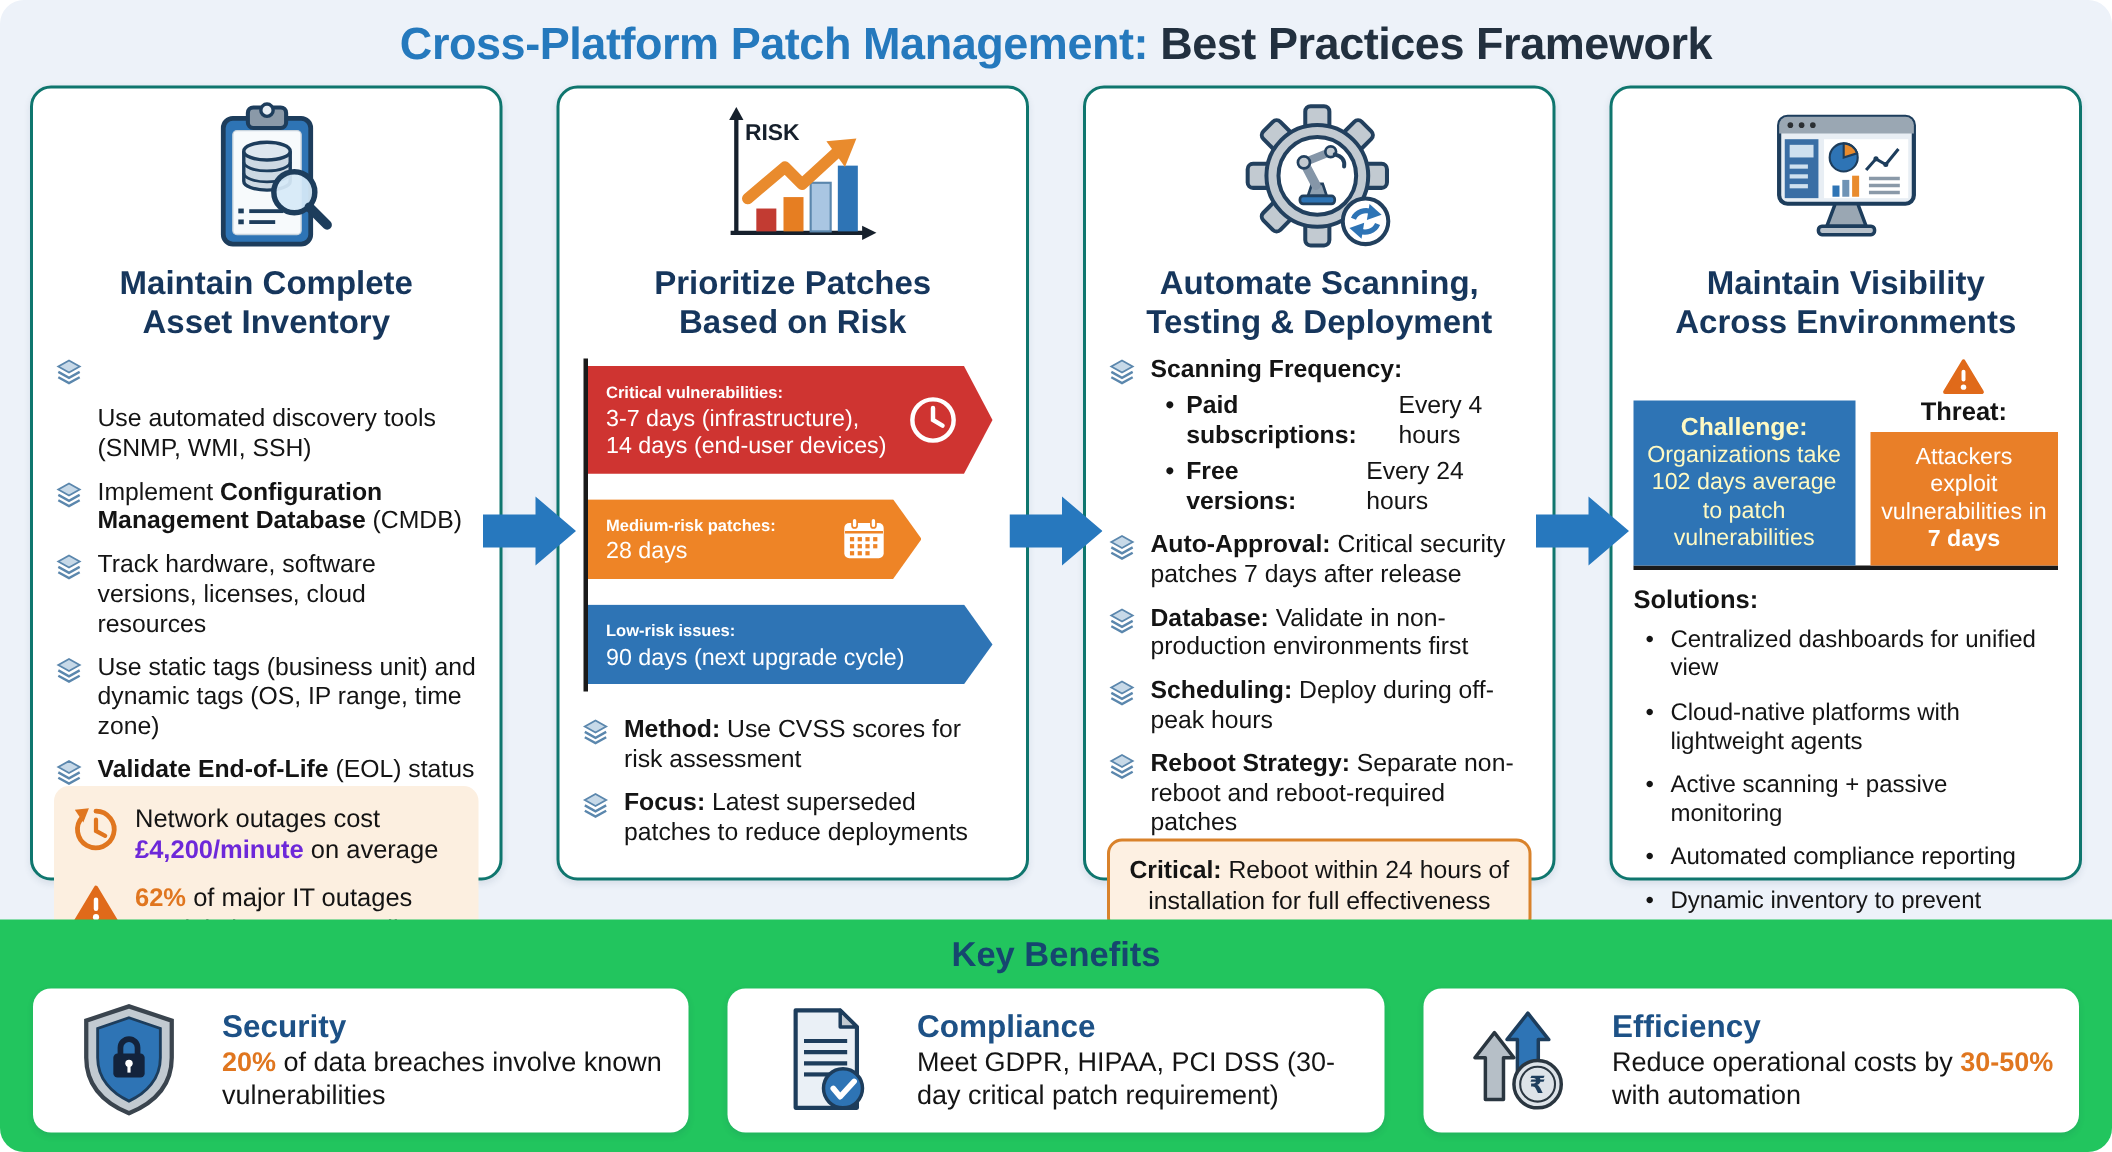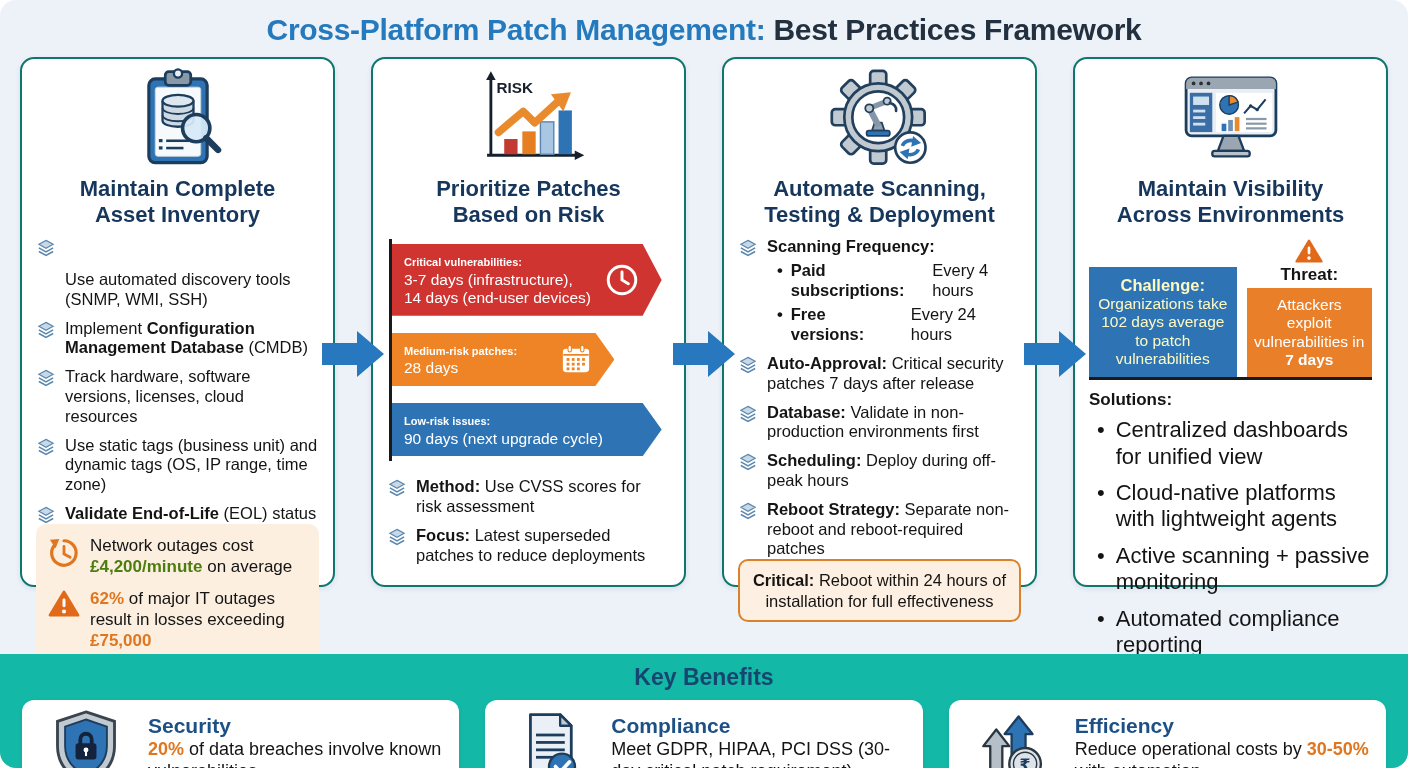--- a/index.html
+++ b/index.html
@@ -59,25 +59,25 @@
 
   
   .ct-row { display:flex; gap:10px; align-items:flex-end; border-bottom:3px solid #1a1a1a; margin-top:2px; }
   .challenge-box { flex:1.08; background:#2e74b5; color:#fef9c3; text-align:center; font-size:15.5px; line-height:1.18; padding:9px 6px; white-space:pre-line; }
   .challenge-box b { font-size:16.5px; }
   .threat-col { flex:1; display:flex; flex-direction:column; align-items:center; gap:1px; }
   .threat-label { font-weight:700; font-size:17px; }
   .threat-box { background:#e97f28; color:#fff; text-align:center; font-size:15.5px; line-height:1.18; padding:8px 6px; align-self:stretch; margin-top:2px; }
   .solutions-heading { font-weight:700; font-size:17px; margin:10px 0 7px; }
   .plain-list { list-style:none; margin:0; padding:0 0 0 8px; display:flex; flex-direction:column; gap:10px; }
-  .plain-list li { font-size:22px; line-height:1.2; display:flex; gap:11px; }
+  .plain-list li { font-size:16px; line-height:1.2; display:flex; gap:11px; }
   .plain-list li::before { content:"•"; }
 
   
-  .benefits-band { position:absolute; left:0; right:0; bottom:0; height:114px; background:#14b8a6; }
+  .benefits-band { position:absolute; left:0; right:0; bottom:0; height:155px; background:#22c55e; }
   .benefits-heading { text-align:center; font-size:23px; font-weight:700; color:#16466f; margin:10px 0 0; }
   .benefits-row { display:flex; gap:26px; padding:9px 22px 0; }
   .benefit-card { flex:1; background:#fff; border-radius:12px; box-shadow:0 2px 4px rgba(30,60,90,.12);
     display:flex; align-items:center; gap:20px; padding:8px 14px 8px 22px; height:96px; box-sizing:border-box; }
   .benefit-icon { flex:0 0 84px; display:flex; justify-content:center; align-items:center; }
   .benefit-title { margin:0; font-size:21px; color:#1d5186; font-weight:700; }
   .benefit-text p { margin:1px 0 0; font-size:18px; line-height:1.22; }
 </style>
 </head>
 <body>
@@ -153,21 +153,21 @@
           <span class="li-body" style="white-space: pre-line;"><b>Validate End-of-Life</b><span> (EOL) status</span></span>
         </li>
       </ul>
       <div class="stat-box">
         <div class="stat">
           <svg viewBox="0 0 34 34" width="32" height="32">
             <path d="M7.5 8 A 13 13 0 1 0 17 4" fill="none" stroke="#e0761f" stroke-width="3.4" stroke-linecap="round"></path>
             <polygon points="2,3 12,2 8,12" fill="#e0761f"></polygon>
             <path d="M17 10 V 18 L 23.5 21.5" fill="none" stroke="#e0761f" stroke-width="3" stroke-linecap="round"></path>
           </svg>
-          <p style="margin: 0px; white-space: pre-line;"><span>Network outages cost </span><b style="color: #4d7c0f;">£4,200/minute</b><span> on average</span></p>
+          <p style="margin: 0px; white-space: pre-line;"><span>Network outages cost </span><b style="color: #6d28d9;">£4,200/minute</b><span> on average</span></p>
         </div>
         <div class="stat">
           <svg viewBox="0 0 34 30" width="32" height="28">
             <path d="M17 2 L32 27 H2 Z" fill="#e06a1a" stroke="#e06a1a" stroke-width="3" stroke-linejoin="round"></path>
             <rect x="15.4" y="9" width="3.2" height="9.5" rx="1.6" fill="#fff"></rect>
             <circle cx="17" cy="23" r="2.2" fill="#fff"></circle>
           </svg>
           <p style="margin: 0px; white-space: pre-line;"><b style="color: rgb(224, 118, 31);">62%</b><span> of major IT outages result in losses exceeding </span><b style="color: rgb(224, 118, 31);">£75,000</b></p>
         </div>
       </div>

